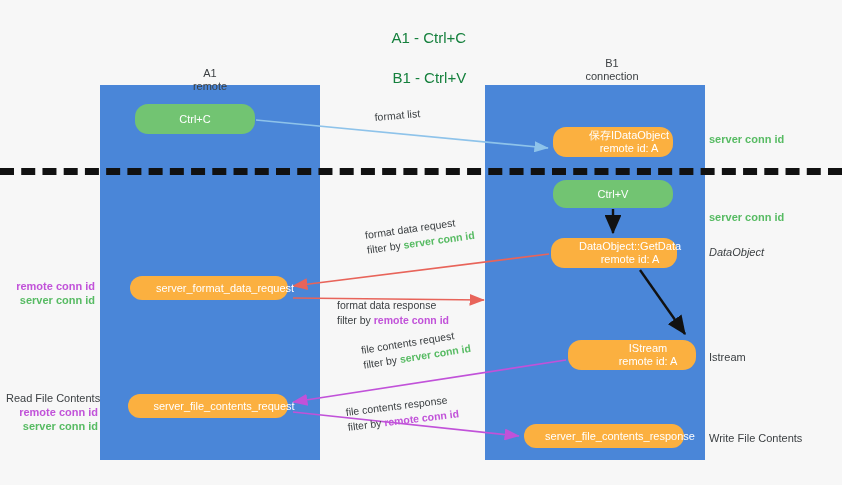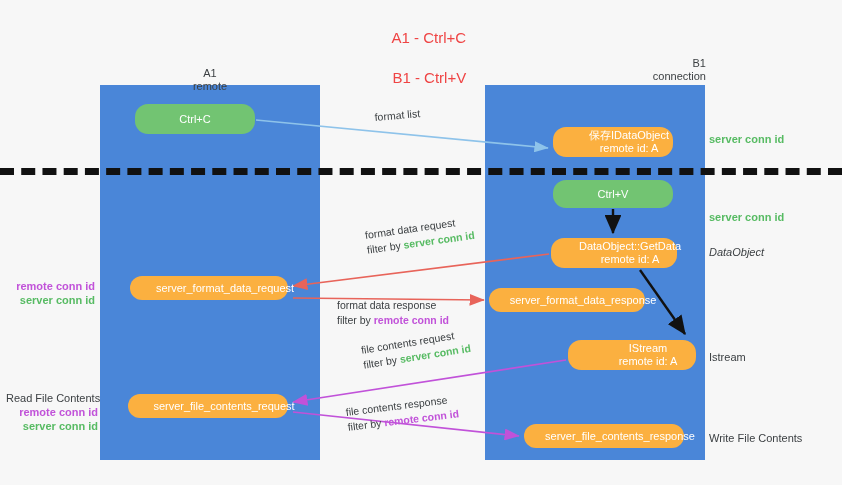--- a/index.html
+++ b/index.html
@@ -7,32 +7,32 @@
     width:842px;height:485px;position:relative;overflow:hidden;
     background:#f7f7f7;
     font-family:"Liberation Sans","DejaVu Sans",sans-serif;
     color:#3c4043;
   }
   #stage{position:absolute;inset:0;}
 
   
   .title{
     position:absolute;left:0;right:0;top:8px;text-align:center;
-    font-size:15px;line-height:20px;color:#ef4444;white-space:pre;
+    font-size:15px;line-height:20px;color:#15803d;white-space:pre;
   }
 
   
   .col-head{
     position:absolute;text-align:center;font-size:11px;line-height:13px;
     color:#3c4043;width:220px;
   }
   .col-head .l1{display:block;}
   .col-head .l2{display:block;}
   #head-a1{left:100px;top:67px;}
-  #head-b1{left:486px;top:57px;text-align:right;}
+  #head-b1{left:502px;top:57px;}
 
   
   .lane{position:absolute;background:#4a86d8;top:85px;height:375px;width:220px;}
   #lane-a1{left:100px;}
   #lane-b1{left:485px;}
 
   
   .divider{
     position:absolute;left:0;right:0;top:168px;height:0;
     border-top:7px dashed #111;
@@ -161,23 +161,20 @@
 
   <div class="node orange" id="n-istream">
     <span>IStream</span>
     <span class="l2">remote id: A</span>
   </div>
 
   <div class="node orange" id="n-sfdreq">
     <span>server_format_data_request</span>
   </div>
 
-  <div class="node orange" id="n-sfdres">
-    <span>server_format_data_response</span>
-  </div>
 
   <div class="node orange" id="n-sfcreq">
     <span>server_file_contents_request</span>
   </div>
 
   <div class="node orange" id="n-sfcres">
     <span>server_file_contents_response</span>
   </div>
 
   <div class="side conn-server" id="sd-srv1">server conn id</div>

